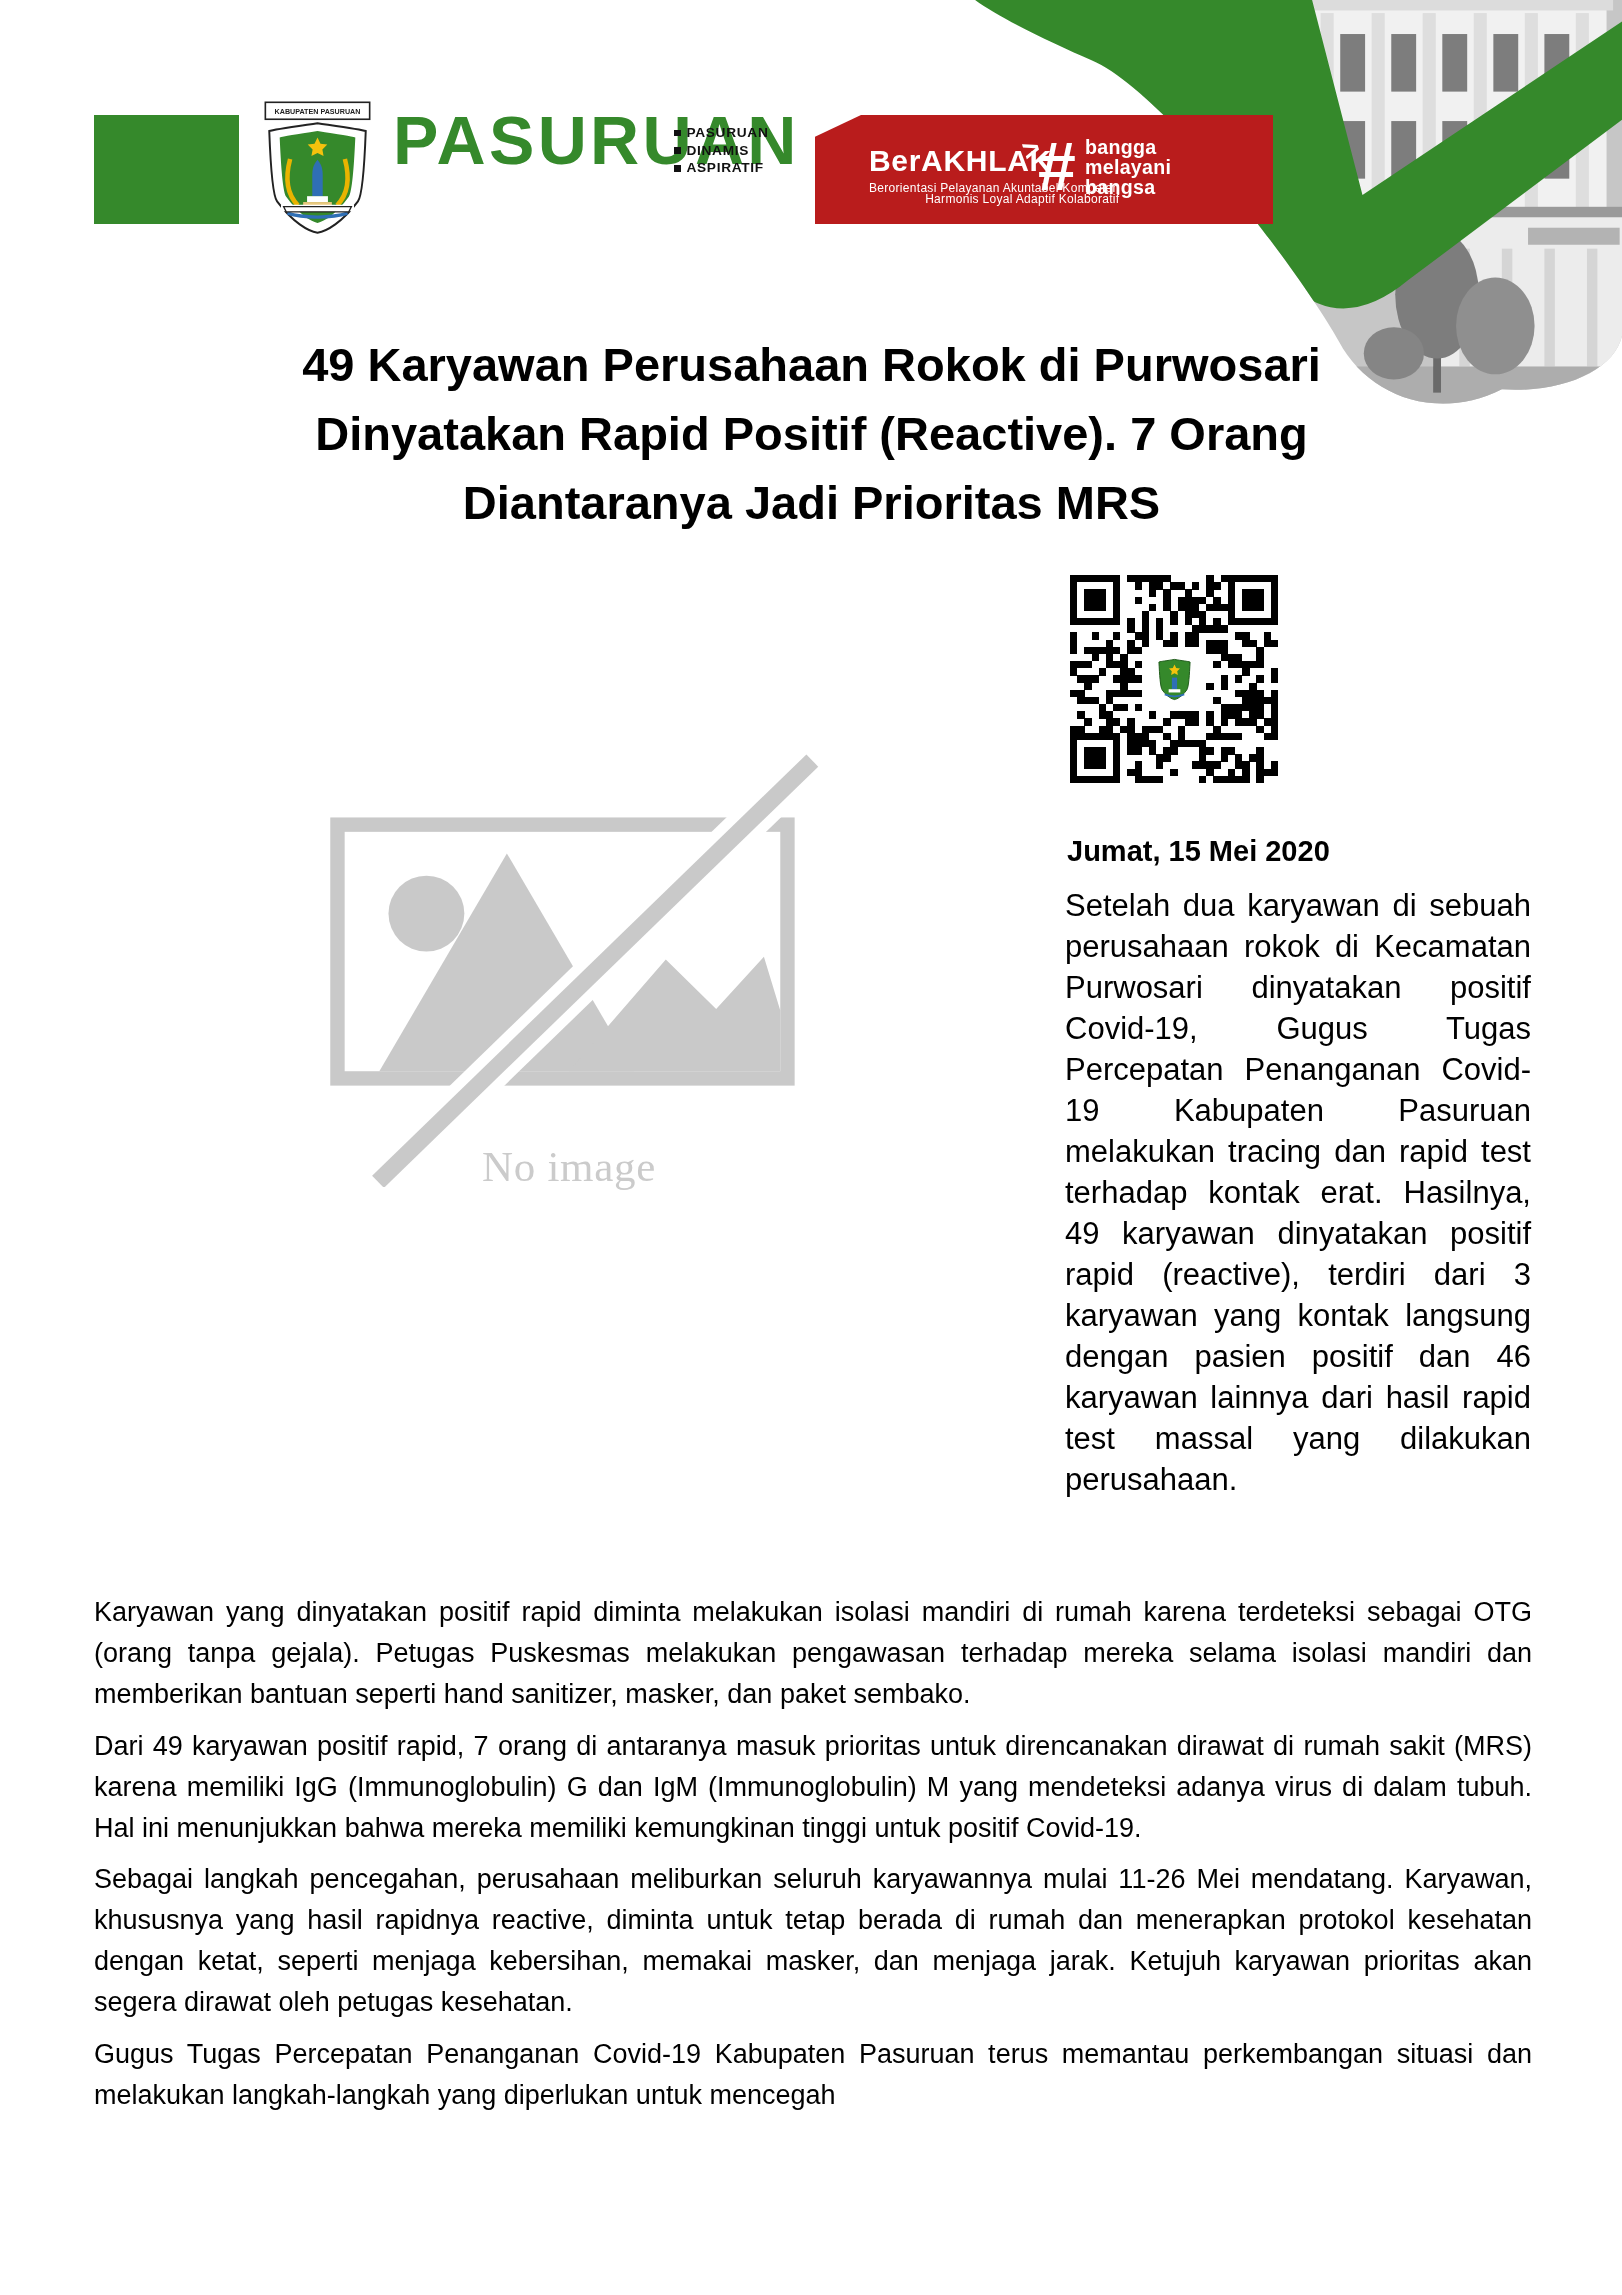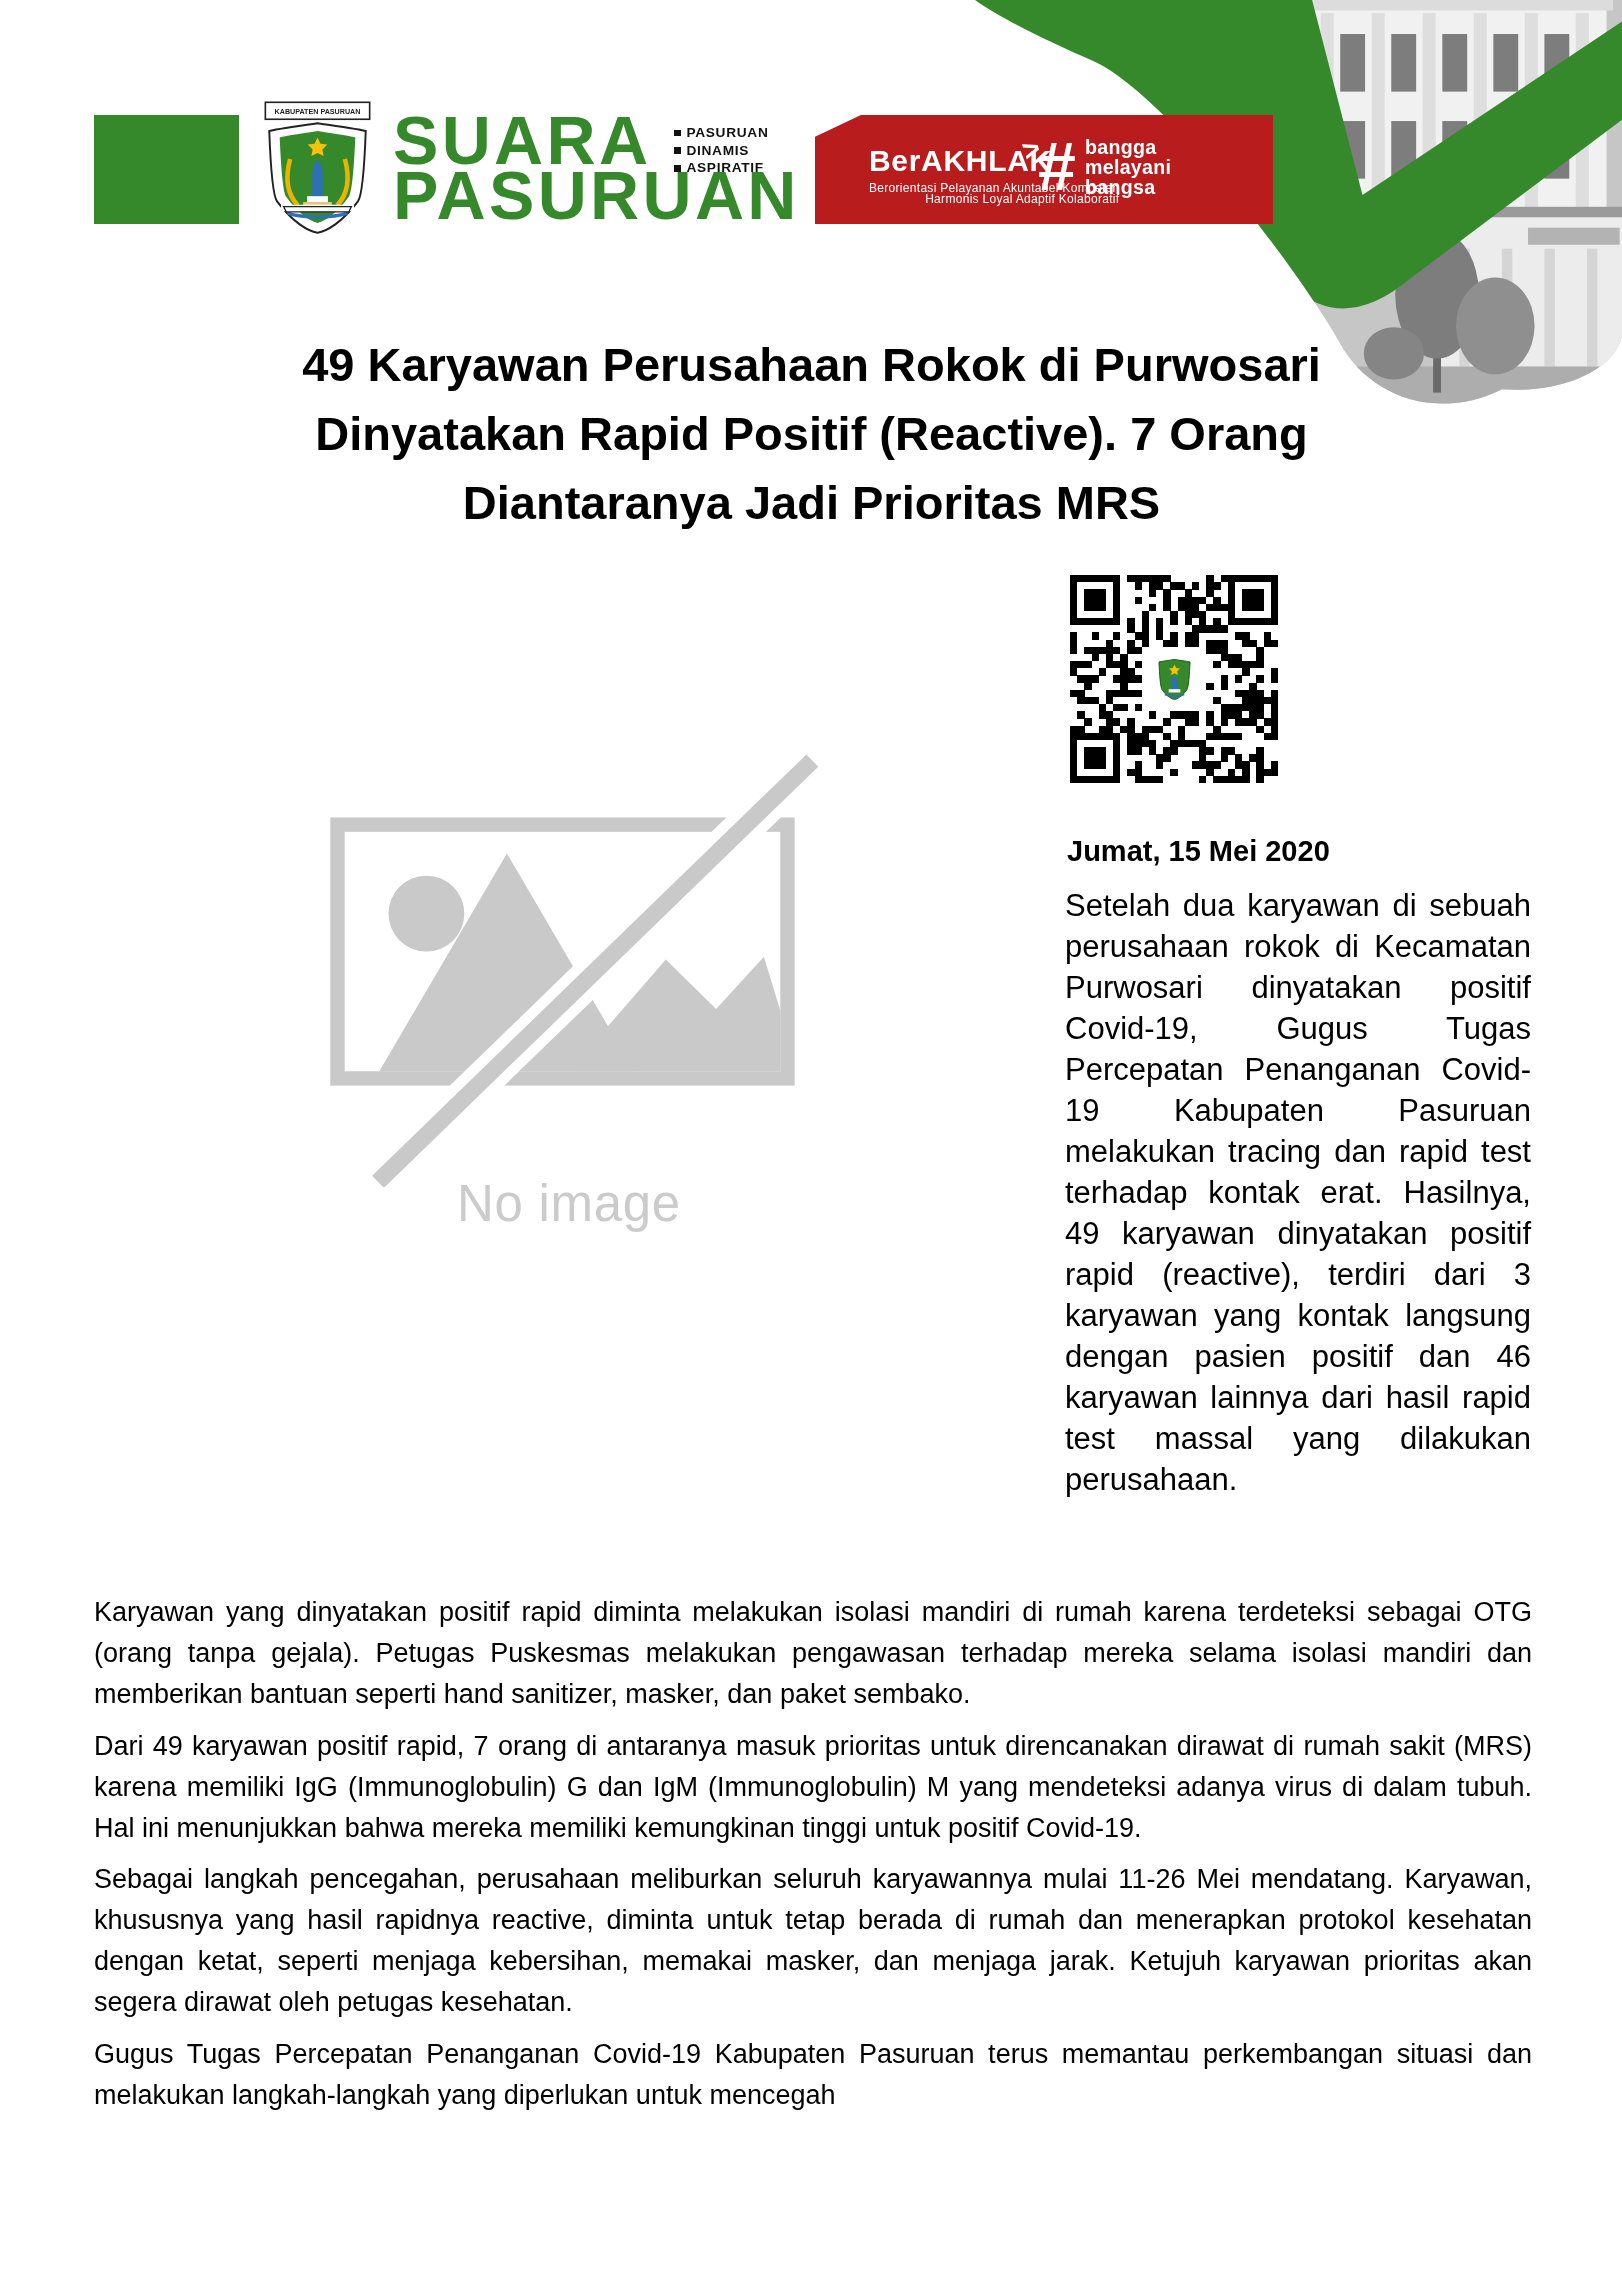--- a/index.html
+++ b/index.html
@@ -25,22 +25,22 @@
   
   .title{position:absolute;left:131px;top:330px;width:1361px;text-align:center;
          font-size:47px;font-weight:bold;line-height:69px;color:#000;}
   .qr{position:absolute;left:1070px;top:575px;width:208px;height:208px;}
   .qr-logo{position:absolute;left:1150px;top:652px;width:48px;height:54px;background:#fff;
            border-radius:6.5px;display:flex;align-items:center;justify-content:center;}
   .date{position:absolute;left:1067px;top:835px;font-size:29px;font-weight:bold;}
   .lead{position:absolute;left:1065px;top:885px;width:466px;font-size:31px;line-height:41px;
         text-align:justify;}
   .noimg-svg{position:absolute;left:281px;top:703px;width:576px;height:484px;}
-  .noimg-label{position:absolute;left:281px;top:1174px;width:576px;text-align:center;
-               font-size:51px;color:#cbcbcb;letter-spacing:0.7px;}
+  .noimg-label{position:absolute;left:281px;top:1142px;width:576px;text-align:center;
+               font-size:43px;color:#cbcbcb;letter-spacing:0.7px;font-family:Liberation Serif, serif;}
   .bodytext{position:absolute;left:94px;top:1556px;width:1438px;font-size:27px;line-height:41px;
             text-align:justify;margin-top:36px;}
   .bodytext p{margin:0 0 10.5px 0;}
 </style>
 </head>
 <body>
 
 <div class="page">
 
   <svg class="blob" viewBox="0 0 990 625">
@@ -113,21 +113,20 @@
     <path d="M144,95 C152,125 148,150 132,166" stroke="#e9b400" stroke-width="7" fill="none"></path>
     <path d="M102,96 C109,104 110,112 110,120 L110,152 L94,152 L94,120 C94,112 95,104 102,96 Z" fill="#2f6fb5"></path>
     <rect x="86" y="152" width="32" height="9" fill="#ffffff"></rect>
     <rect x="80" y="161" width="44" height="10" fill="#e8c87e"></rect>
     <path d="M56,178 C80,186 124,186 148,178" stroke="#2f6fb5" stroke-width="5" fill="none"></path>
     <path d="M46,170 L158,170" stroke="#fff" stroke-width="10"></path>
     <path d="M50,168 L154,168 L150,176 L54,176 Z" fill="#fff" stroke="#222" stroke-width="2"></path>
   </svg>
 
   <div class="brand">
-    <div>SUARA</div>
     <div>PASURUAN</div>
   </div>
 
   <div class="values">
     <div class="row">
         <span class="sq"></span>
       <span>PASURUAN</span>
       </div>
     <div class="row">
         <span class="sq"></span>

